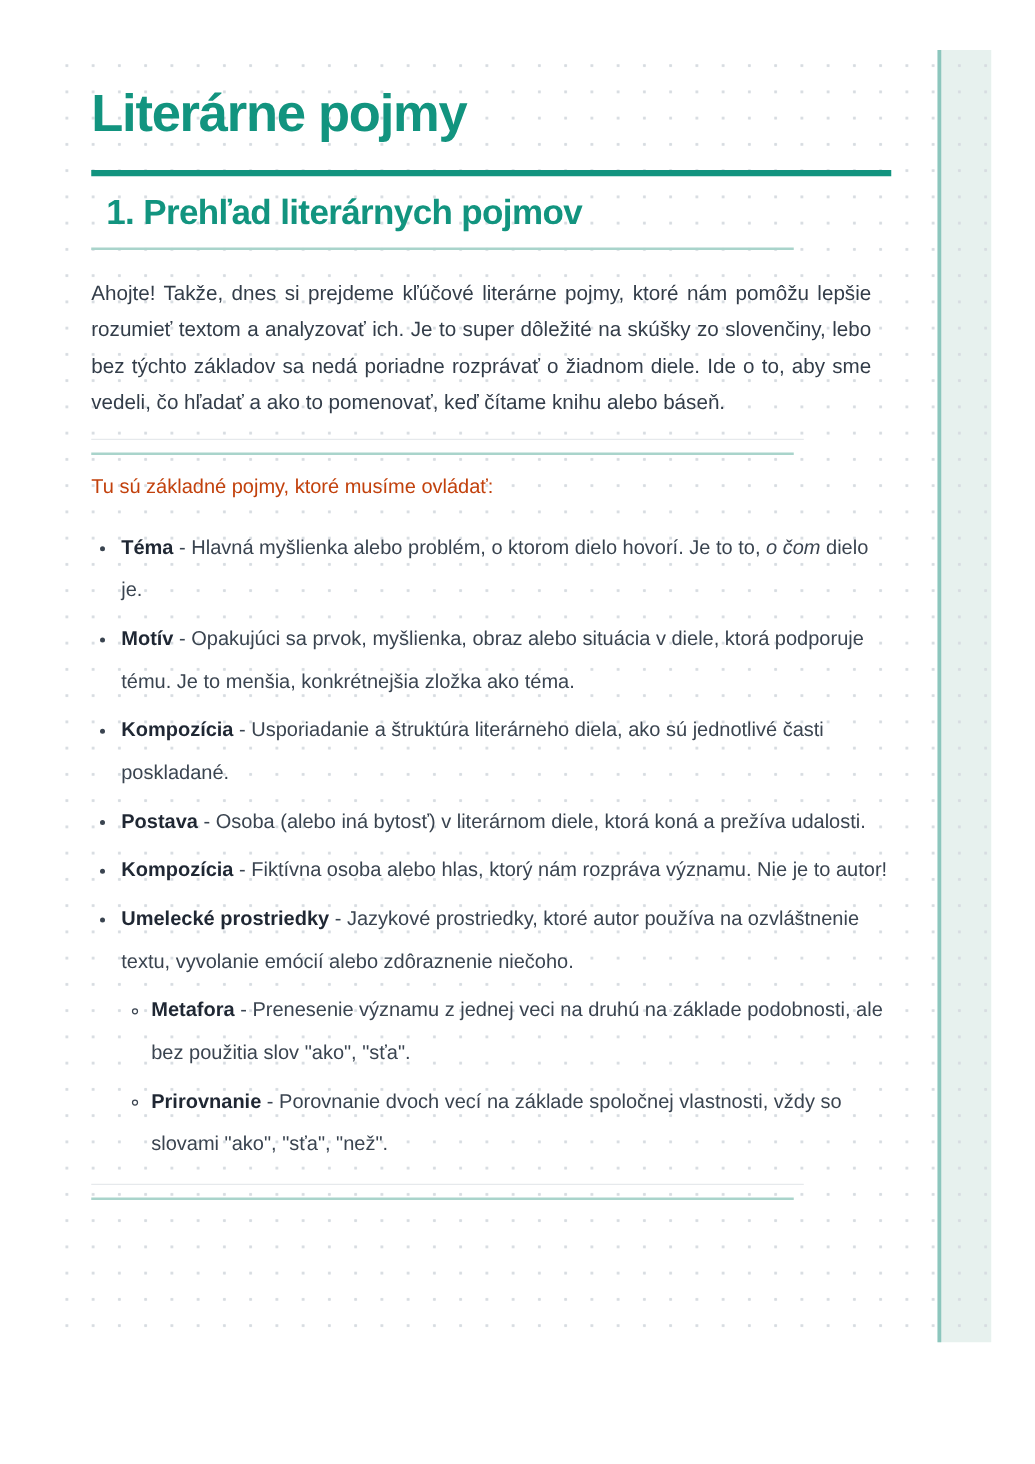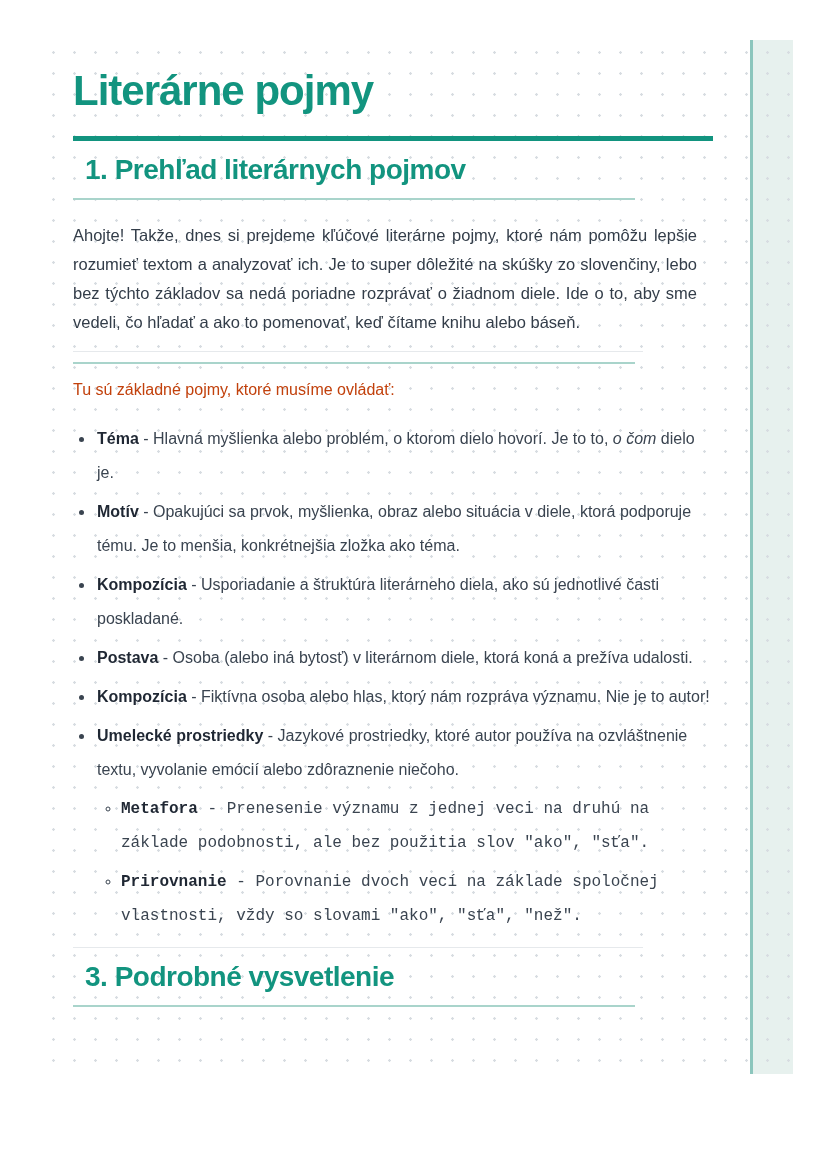--- a/index.html
+++ b/index.html
@@ -31,21 +31,21 @@
   p.lead{margin:21px 16px 0 0;font-size:16.5px;line-height:29px;color:#333d49;
              text-align:justify;}
 
   .divider{height:1px;background:#e6e9ec;border:none;margin:14px 0 0 0;width:570px;}
 
   p.intro{margin:15px 0 0 0;font-size:16px;line-height:22px;color:#c2410c;}
 
   ul.terms{margin:21px 0 0 0;padding-left:22px;list-style:disc;}
   ul.terms > li{font-size:16px;line-height:34px;color:#3a4450;margin-bottom:5px;
              padding-left:2px;}
-  ul.terms ul.sub{margin:5px 0 0 0;padding-left:24px;list-style:circle;font-family:Liberation Mono, monospace;}
+  ul.terms ul.sub{margin:5px 0 0 0;padding-left:24px;list-style:circle;}
   ul.terms ul.sub > li{margin-bottom:5px;margin-top:5px;}
   .term{font-weight:bold;color:#1f2733;}
   .it{font-style:italic;}
 
   .footer-note{position:absolute;top:1101px;right:58px;font-size:11px;
              color:#b3bac1;letter-spacing:0.2px;}
 </style>
 </head>
 <body>
 
@@ -95,20 +95,19 @@
           </li>
           <li>
             <span class="term">Prirovnanie</span><span> - </span><span>Porovnanie dvoch vecí na základe spoločnej vlastnosti, vždy so slovami "ako", "sťa", "než".</span>
           </li>
         </ul>
       </li>
     </ul>
 
     <div class="divider"></div>
 
-    <h2 class="sec mt-sec3">3. Podrobné vysvetlenie</h2>
     <div class="sec-underline"></div>
 
   </div>
 
   <div class="footer-note">(c) Knowunity 2025</div>
 
 </div>
 
 </body></html>

